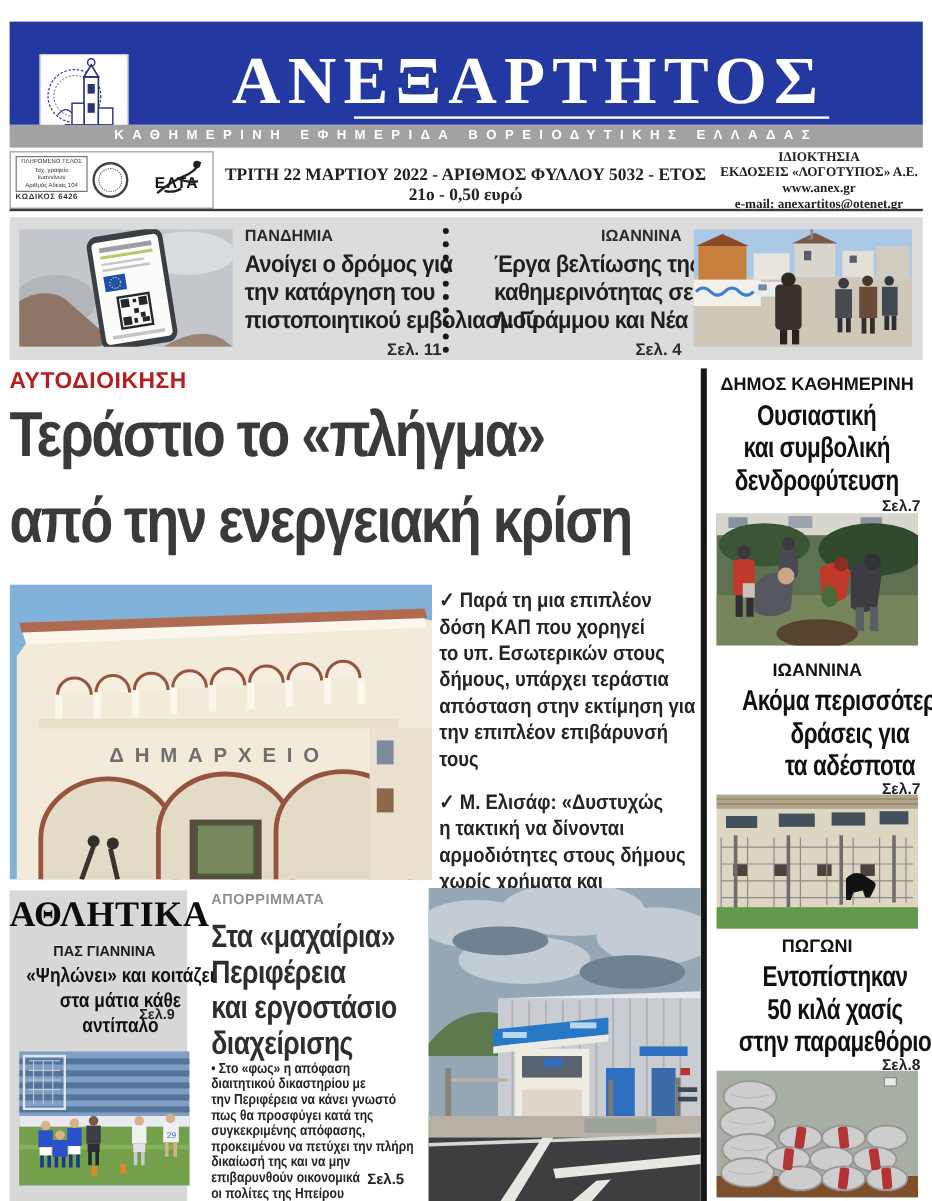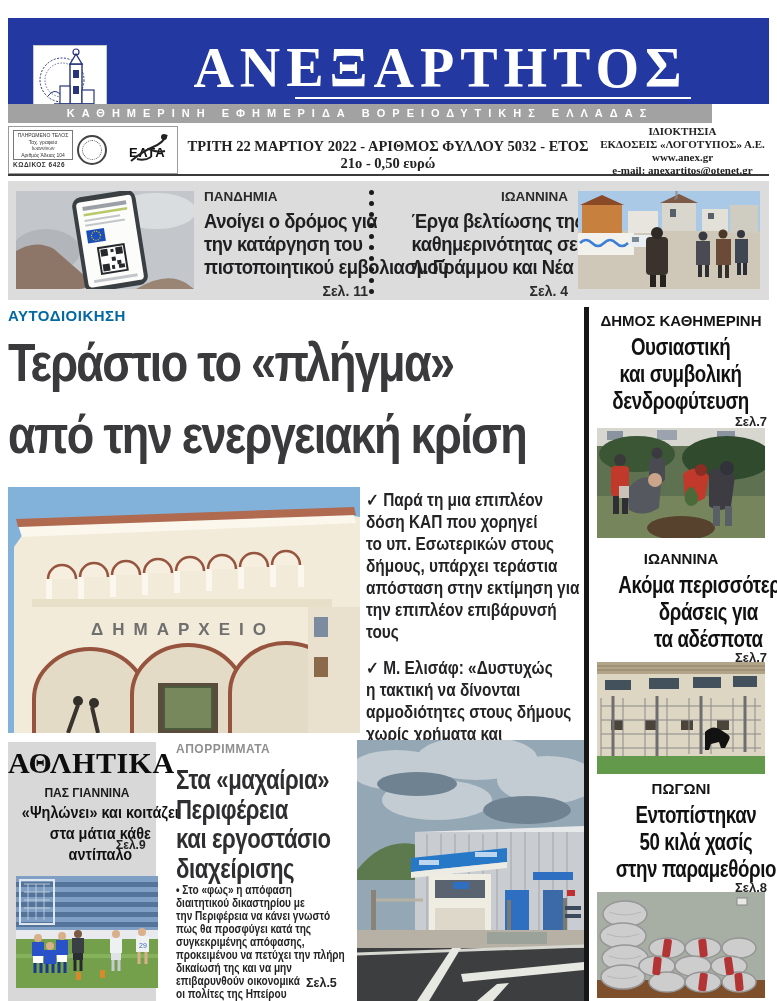--- a/index.html
+++ b/index.html
@@ -8,21 +8,21 @@
   .abs{position:absolute;}
   .pre{white-space:pre;}
   
   .masthead{left:8px;top:18px;width:761px;height:86px;background:#2438a2;}
   .logo-box{left:25px;top:27px;width:72px;height:69px;background:#fff;border:1px solid #c9c9c9;}
   .mast-title{left:105px;top:21px;width:655px;text-align:center;color:#fff;
               font-family:"Liberation Serif",serif;font-weight:bold;font-size:56px;letter-spacing:6px;line-height:58px;}
   .mast-rule{left:287px;top:79px;width:396px;height:2px;background:#fff;}
   .mast-sub{left:105px;top:83px;width:655px;text-align:center;color:#fff;
             font-family:"Liberation Serif",serif;font-weight:bold;font-size:20px;letter-spacing:14px;}
-  .tagline{left:8px;top:104px;width:704px;height:19px;background:#a2a2a2;color:#fff;
+  .tagline{left:8px;top:104px;width:761px;height:19px;background:#a2a2a2;color:#fff;
            font-size:11px;font-weight:bold;letter-spacing:7px;text-align:center;line-height:19px;}
   .postal-box{left:8px;top:126px;width:168px;height:46px;border:1px solid #9a9a9a;background:#fff;}
   .stamp-table{left:4px;top:3px;width:58px;border:1px solid #777;font-size:5px;line-height:6.5px;
                text-align:center;color:#333;white-space:pre-line;padding:1px 0;}
   .postal-code{left:4px;top:34px;font-size:6.5px;font-weight:bold;color:#333;letter-spacing:0.5px;}
   .stamp-circle{left:68px;top:8px;width:26px;height:26px;border:2px solid #444;border-radius:50%;}
   .stamp-circle:after{content:"";position:absolute;left:3px;top:3px;right:3px;bottom:3px;border:1px dotted #555;border-radius:50%;}
   .elta{left:100px;top:18px;font-size:13px;font-weight:bold;color:#111;letter-spacing:1px;padding-left:20px;}
   .issue-line{left:176px;top:138px;width:424px;text-align:center;font-family:"Liberation Serif",serif;
               font-weight:bold;font-size:14.5px;color:#222;}
@@ -31,21 +31,21 @@
   .head-rule{left:8px;top:174px;width:761px;height:2px;background:#3a3a3a;}
   
   .teaser-strip{left:8px;top:181px;width:761px;height:119px;background:#dcdcdc;}
   .t-kicker{font-size:13.5px;font-weight:bold;color:#2a2a2a;}
   .t-head{font-weight:bold;font-size:20px;line-height:23px;color:#1f1f21;letter-spacing:-0.5px;
           transform:scaleX(0.92);}
   .t-page{font-size:14px;font-weight:bold;color:#2a2a2a;}
   .dots{left:369px;top:190px;height:104px;display:flex;flex-direction:column;justify-content:space-between;}
   .dots i{width:5px;height:5px;border-radius:50%;background:#1a1a1a;display:block;}
   
-  .lead-kicker{left:8px;top:307px;font-size:15px;font-weight:bold;color:#0369a1;letter-spacing:0.5px;}
+  .lead-kicker{left:8px;top:307px;font-size:19px;font-weight:bold;color:#b91c1c;letter-spacing:0.5px;}
   .lead-head{left:8px;top:327px;font-weight:bold;font-size:53px;line-height:72px;color:#3a3a3c;
              letter-spacing:-2px;transform:scaleX(0.85);transform-origin:left top;}
   .lead-bullets{left:366px;top:489px;width:246px;transform:scaleX(0.88);transform-origin:left top;}
   .lead-bullets p{margin:0 0 14px 0;font-weight:bold;font-size:17.5px;line-height:22px;color:#242426;white-space:pre;}
   .lead-note{text-align:right;font-size:11.5px;font-weight:bold;color:#333;margin-top:4px;}
   .v-divider{left:584px;top:307px;width:5px;height:694px;background:#161616;}
   
   .rc{left:593px;width:176px;text-align:center;}
   .rc-kicker{font-size:15px;font-weight:bold;color:#141416;}
   .rc-head{display:inline-block;font-weight:bold;font-size:24px;line-height:27px;color:#111;

